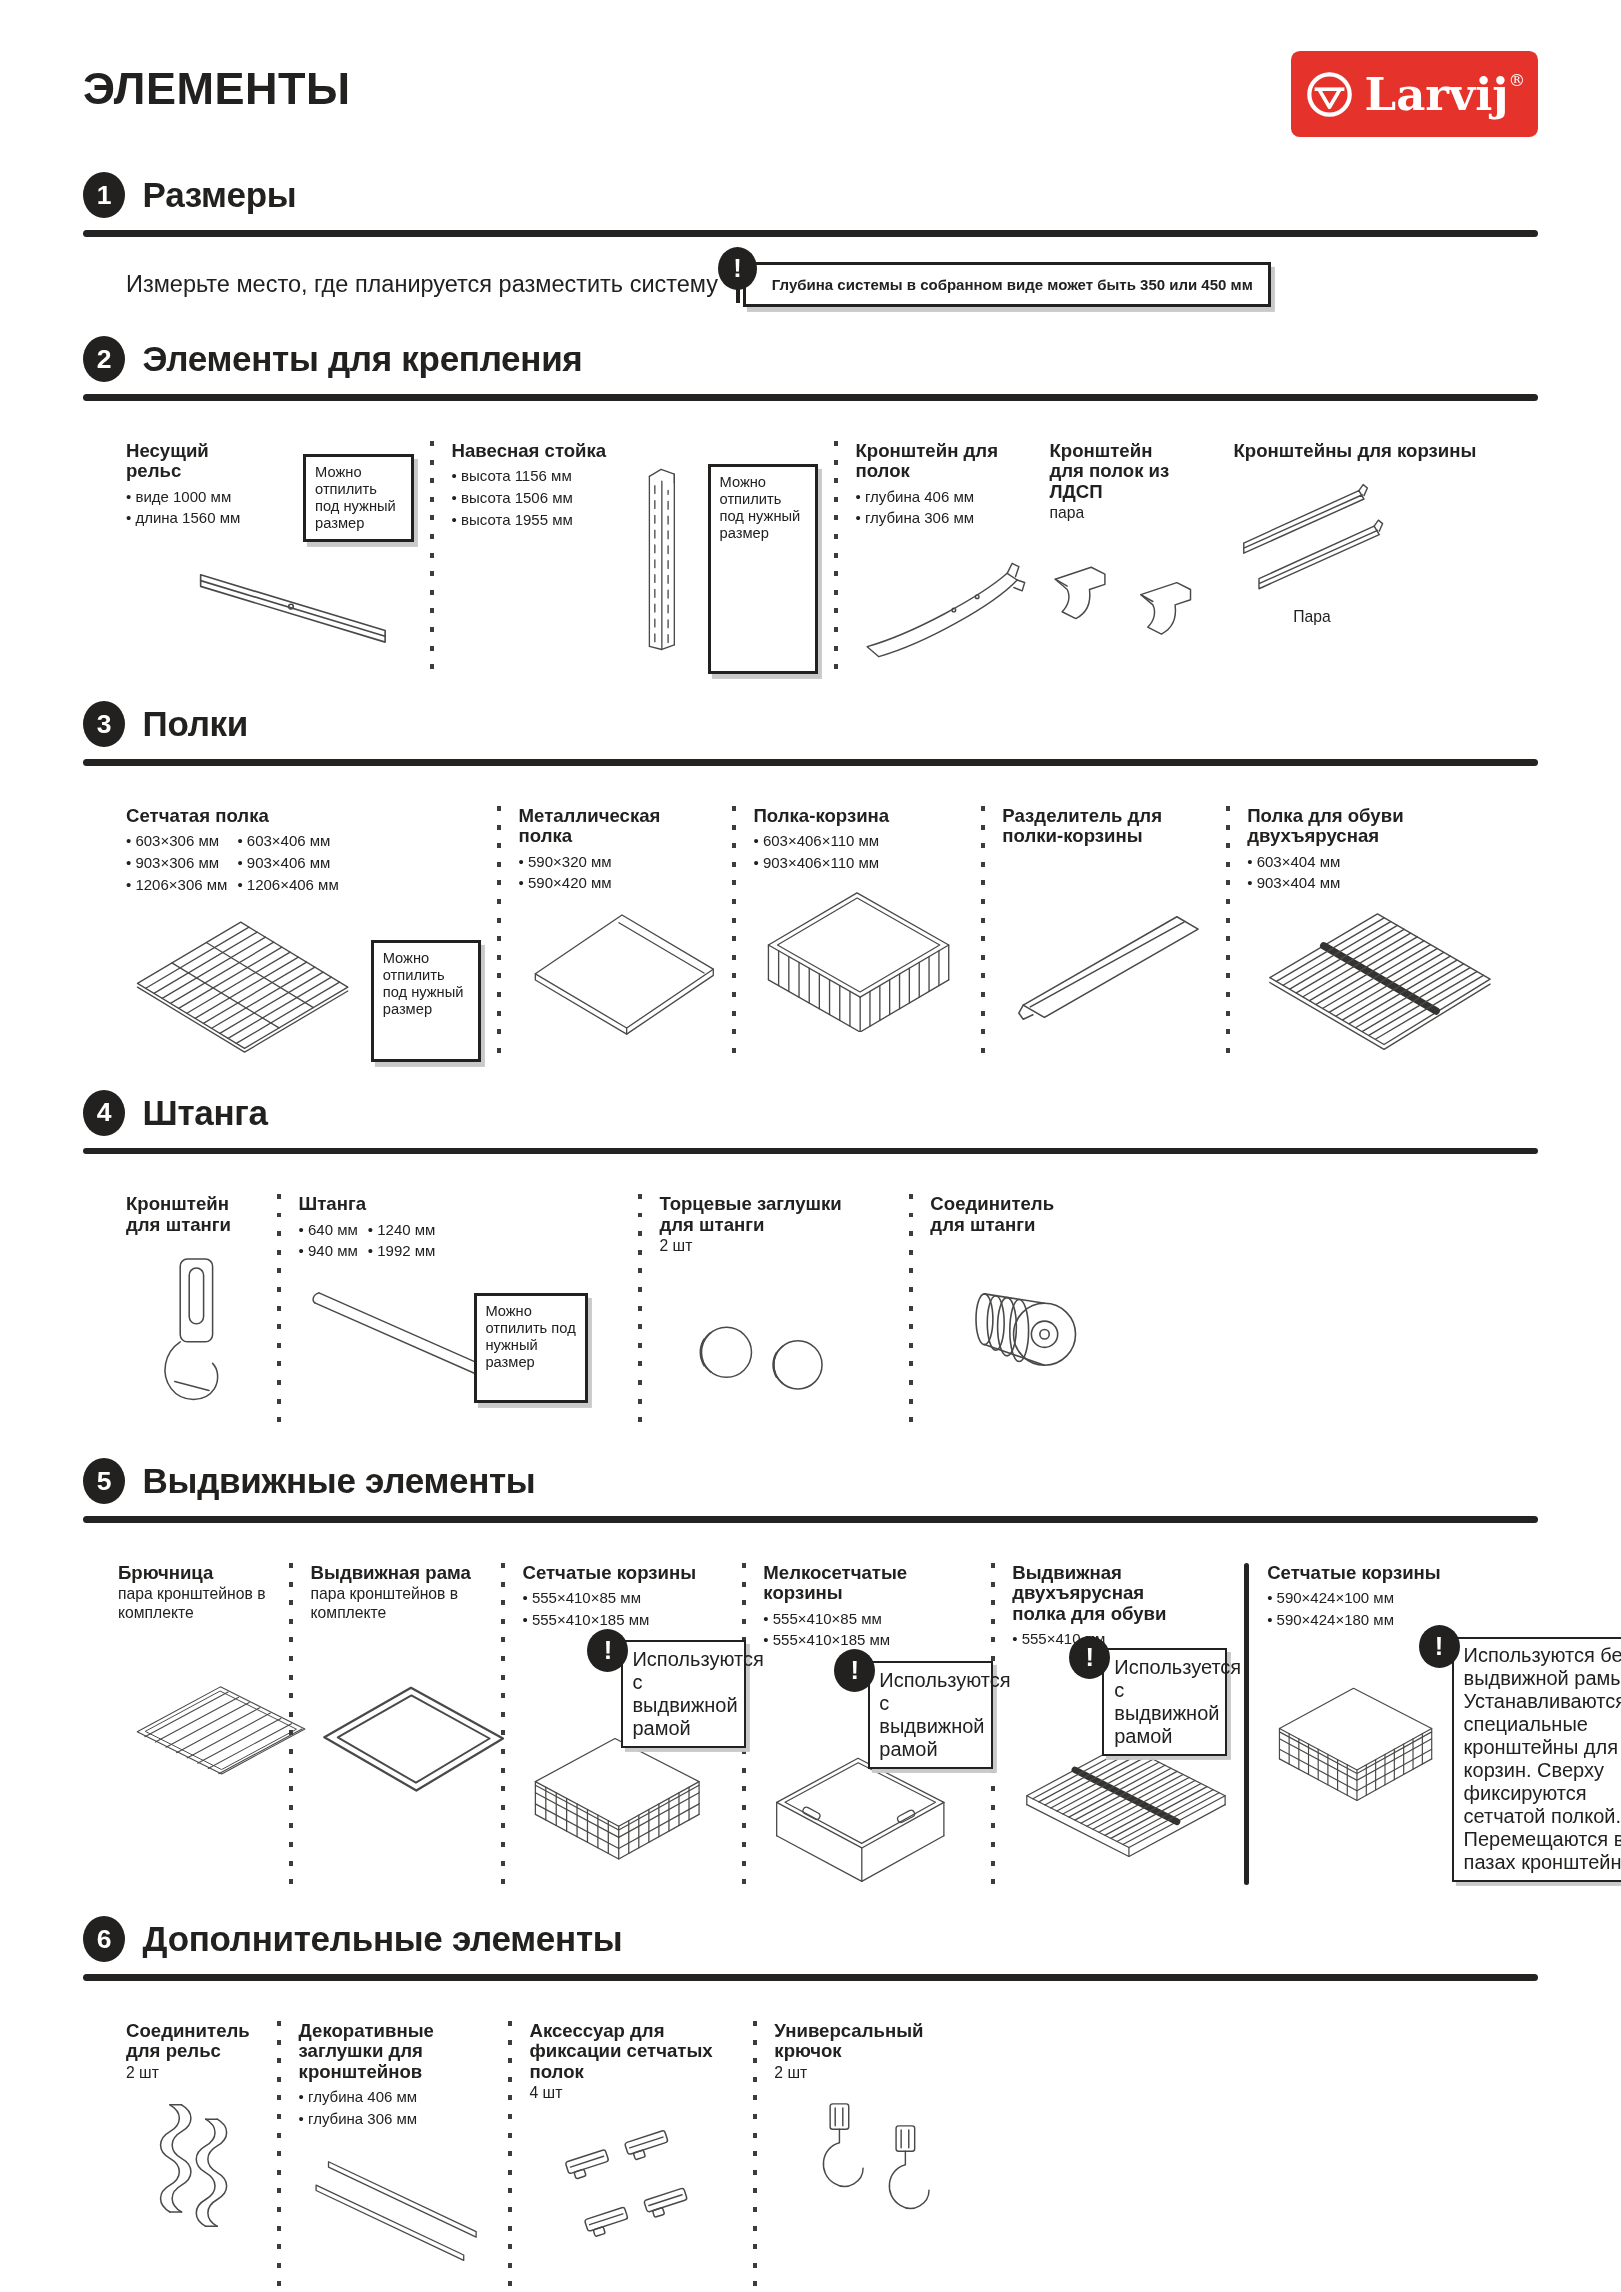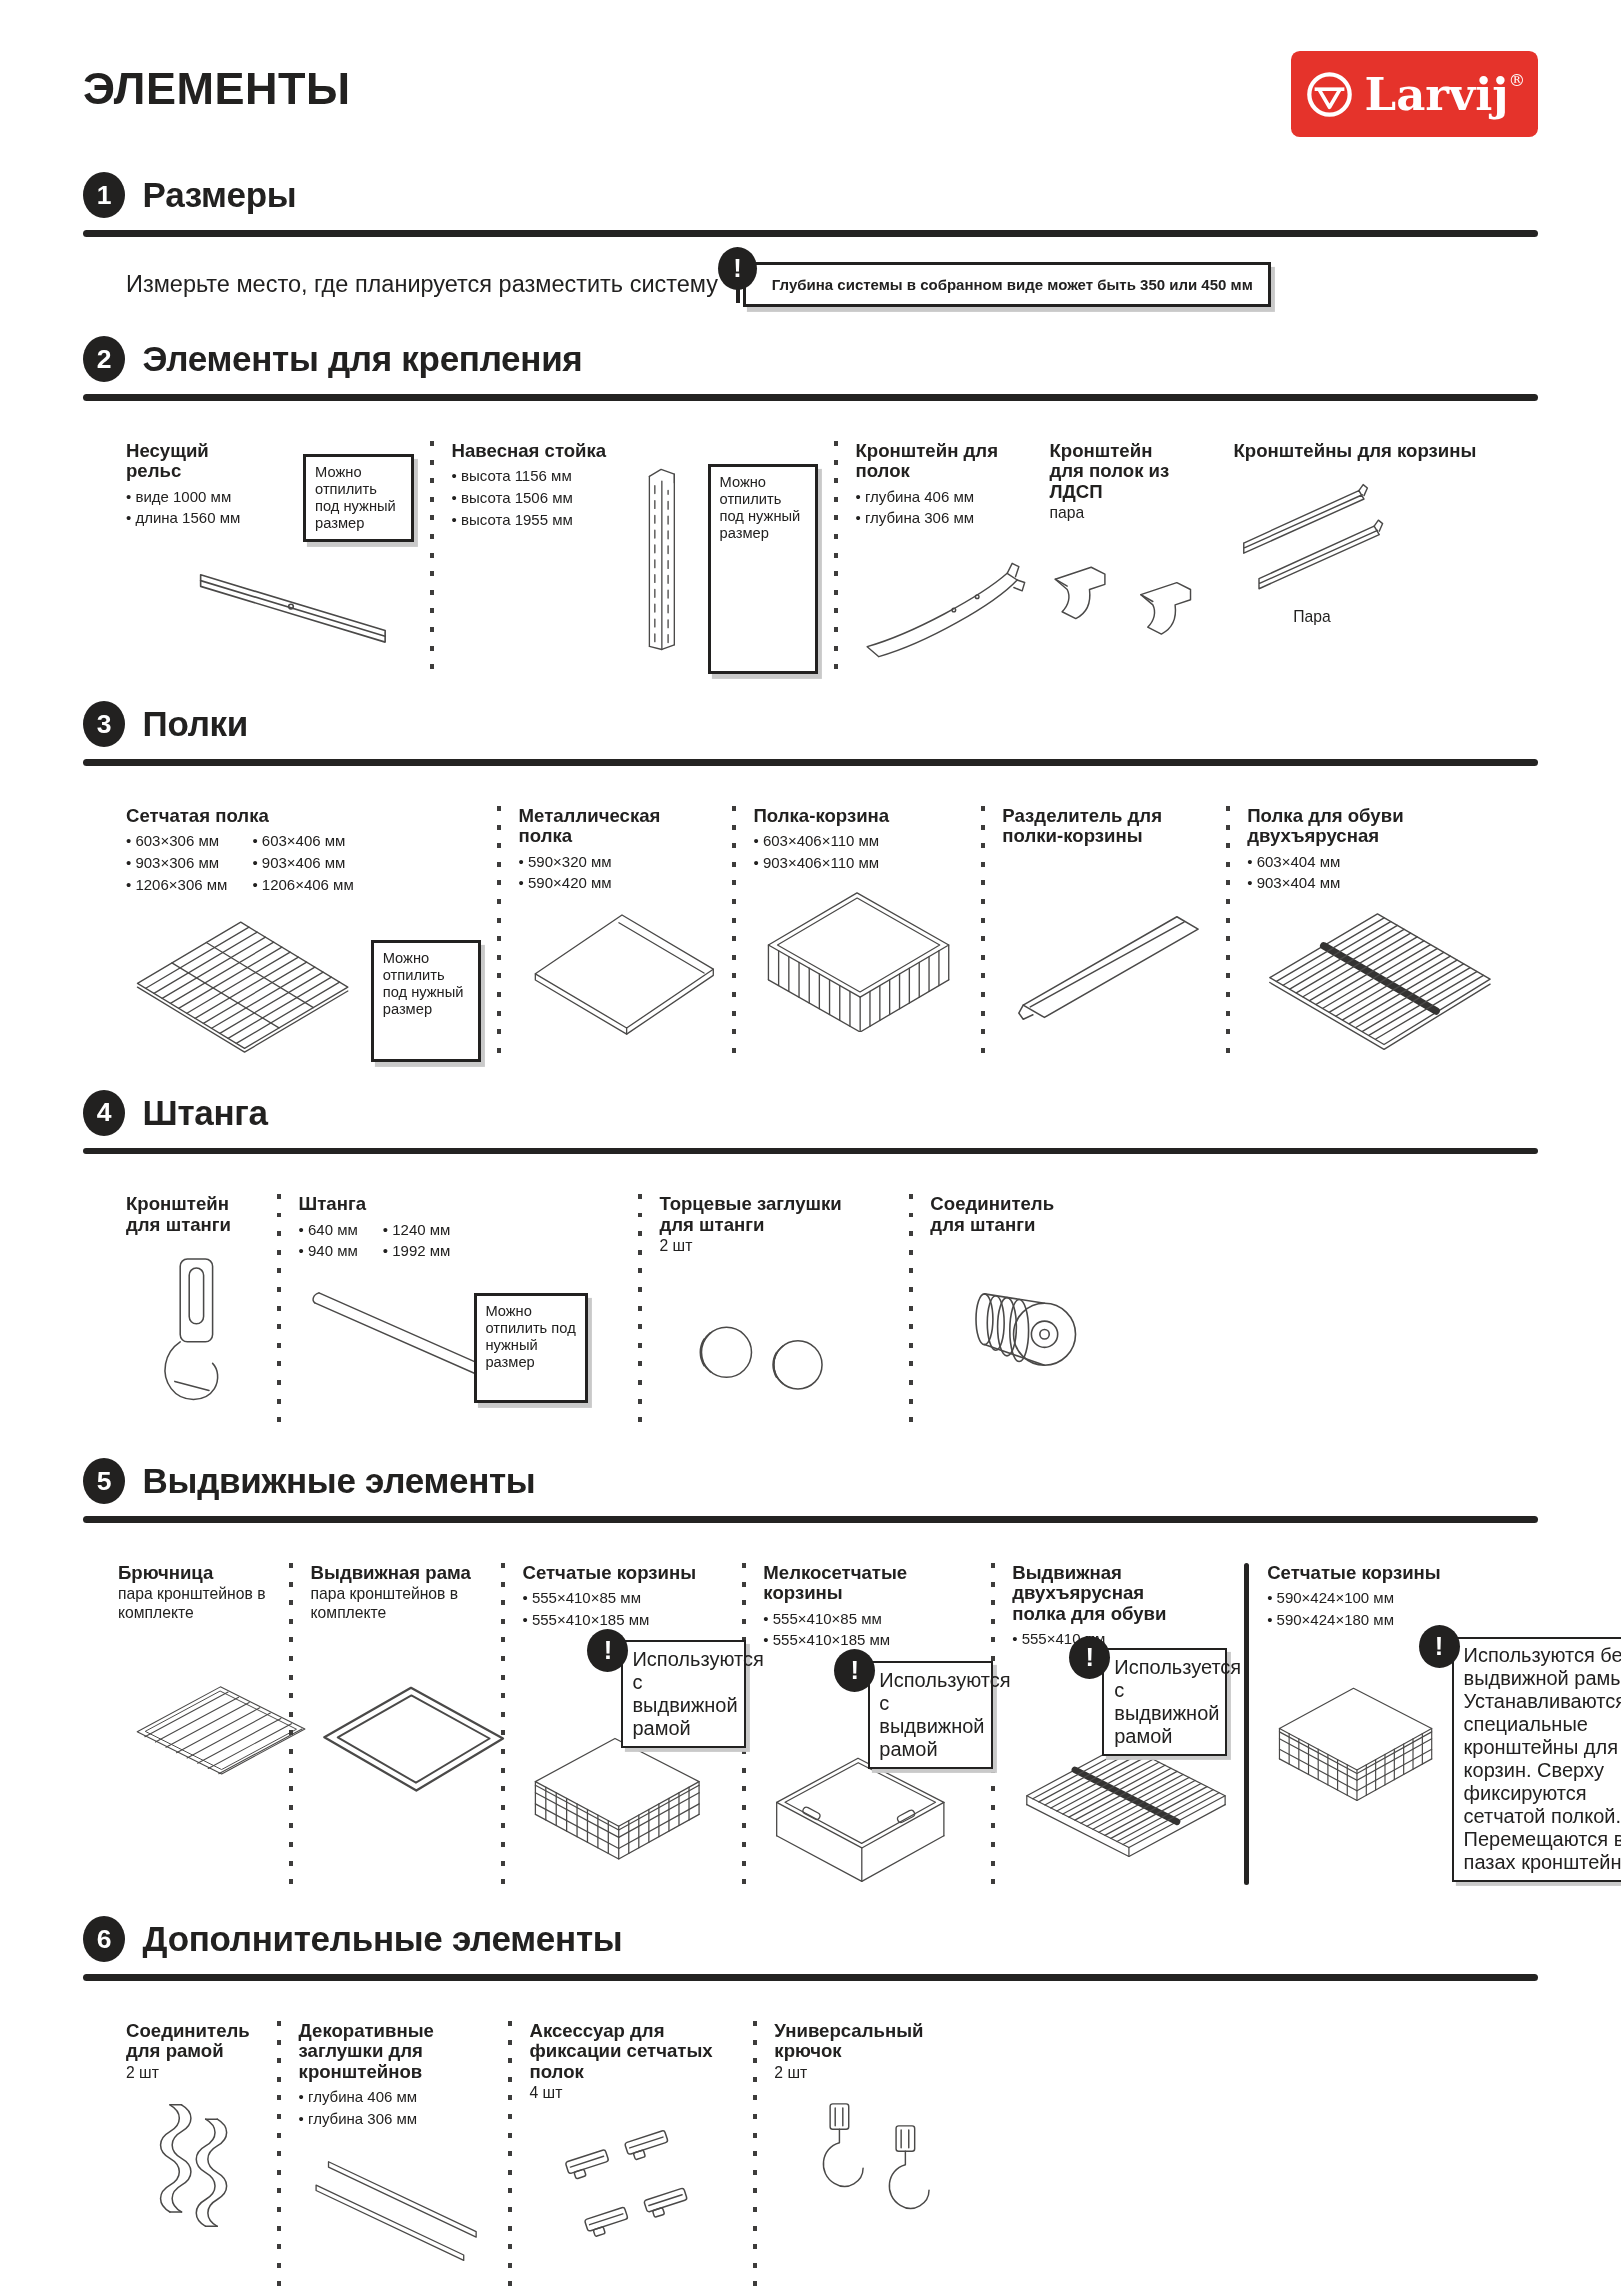--- a/index.html
+++ b/index.html
@@ -55,21 +55,21 @@
   .col:first-child { padding-left:43px; }
   .vdiv {
     flex:none; width:3.9px; margin:3.9px 2px;
     background:repeating-linear-gradient(to bottom,#3d3c3b 0 4.9px,transparent 4.9px 18.6px);
   }
   .vdiv.solid { width:5.9px; background:#242322; border-radius:2.9px; }
 
   .it-title { font-size:18.6px; font-weight:bold; line-height:1.1; }
   .it-sub { font-size:15.7px; line-height:1.2; margin-top:2px; }
   .specs { margin-top:3.9px; font-size:15px; line-height:1.45; }
-  .specs-grid { margin-top:3.9px; display:grid; grid-template-columns:auto auto; column-gap:25px; font-size:15px; line-height:1.45; width:max-content; }
+  .specs-grid { margin-top:3.9px; display:grid; grid-template-columns:auto auto; column-gap:10px; font-size:15px; line-height:1.45; width:max-content; }
   .spec::before { content:"• "; }
   .notebox {
     width:114px; border:3.9px solid #222120; background:#fff; box-shadow:3.9px 4.9px 0 #c9c9c9;
     font-size:14.7px; line-height:1.16; padding:6.9px 8.8px;
   }
   .chip { display:flex; align-items:flex-start; position:relative; z-index:3; width:max-content; }
   .chip .bang { width:41px; height:43px; margin-right:-7.8px; margin-top:-11.8px; }
   .chip .bang::after { display:none; }
   .chip-box {
     border:2.9px solid #222120; background:#fff; box-shadow:3.9px 3.9px 0 #c9c9c9;
@@ -643,21 +643,21 @@
 
   <div class="sec">
     <div class="sec-head">
       <div class="sec-num">6</div>
       <div class="sec-title">Дополнительные элементы</div>
     </div>
     <div class="sec-rule"></div>
     <div class="sec-body" style="min-height:312px">
 
       <div class="col" style="width:192px">
-        <div class="it-title" style="max-width:137px">Соединитель для рамой</div>
+        <div class="it-title" style="max-width:137px">Соединитель для рельс</div>
         <div class="it-sub">2 шт</div>
         <svg class="illus" width="125" height="194" viewBox="0 0 140 216" style="margin:7.8px 0 0 9.8px">
           <defs>
             <path id="pcw" d="M0 0 c14 8 14 22 0 30 c-14 8 -14 22 0 30 c14 8 14 22 0 30 c-14 8 -14 22 0 30"></path>
           </defs>
           <g transform="translate(38,16)">
             <use href="#pcw"></use>
               <use href="#pcw" x="13"></use>
             <path d="M0 0 h13 M0 120 h13"></path>
           </g>

